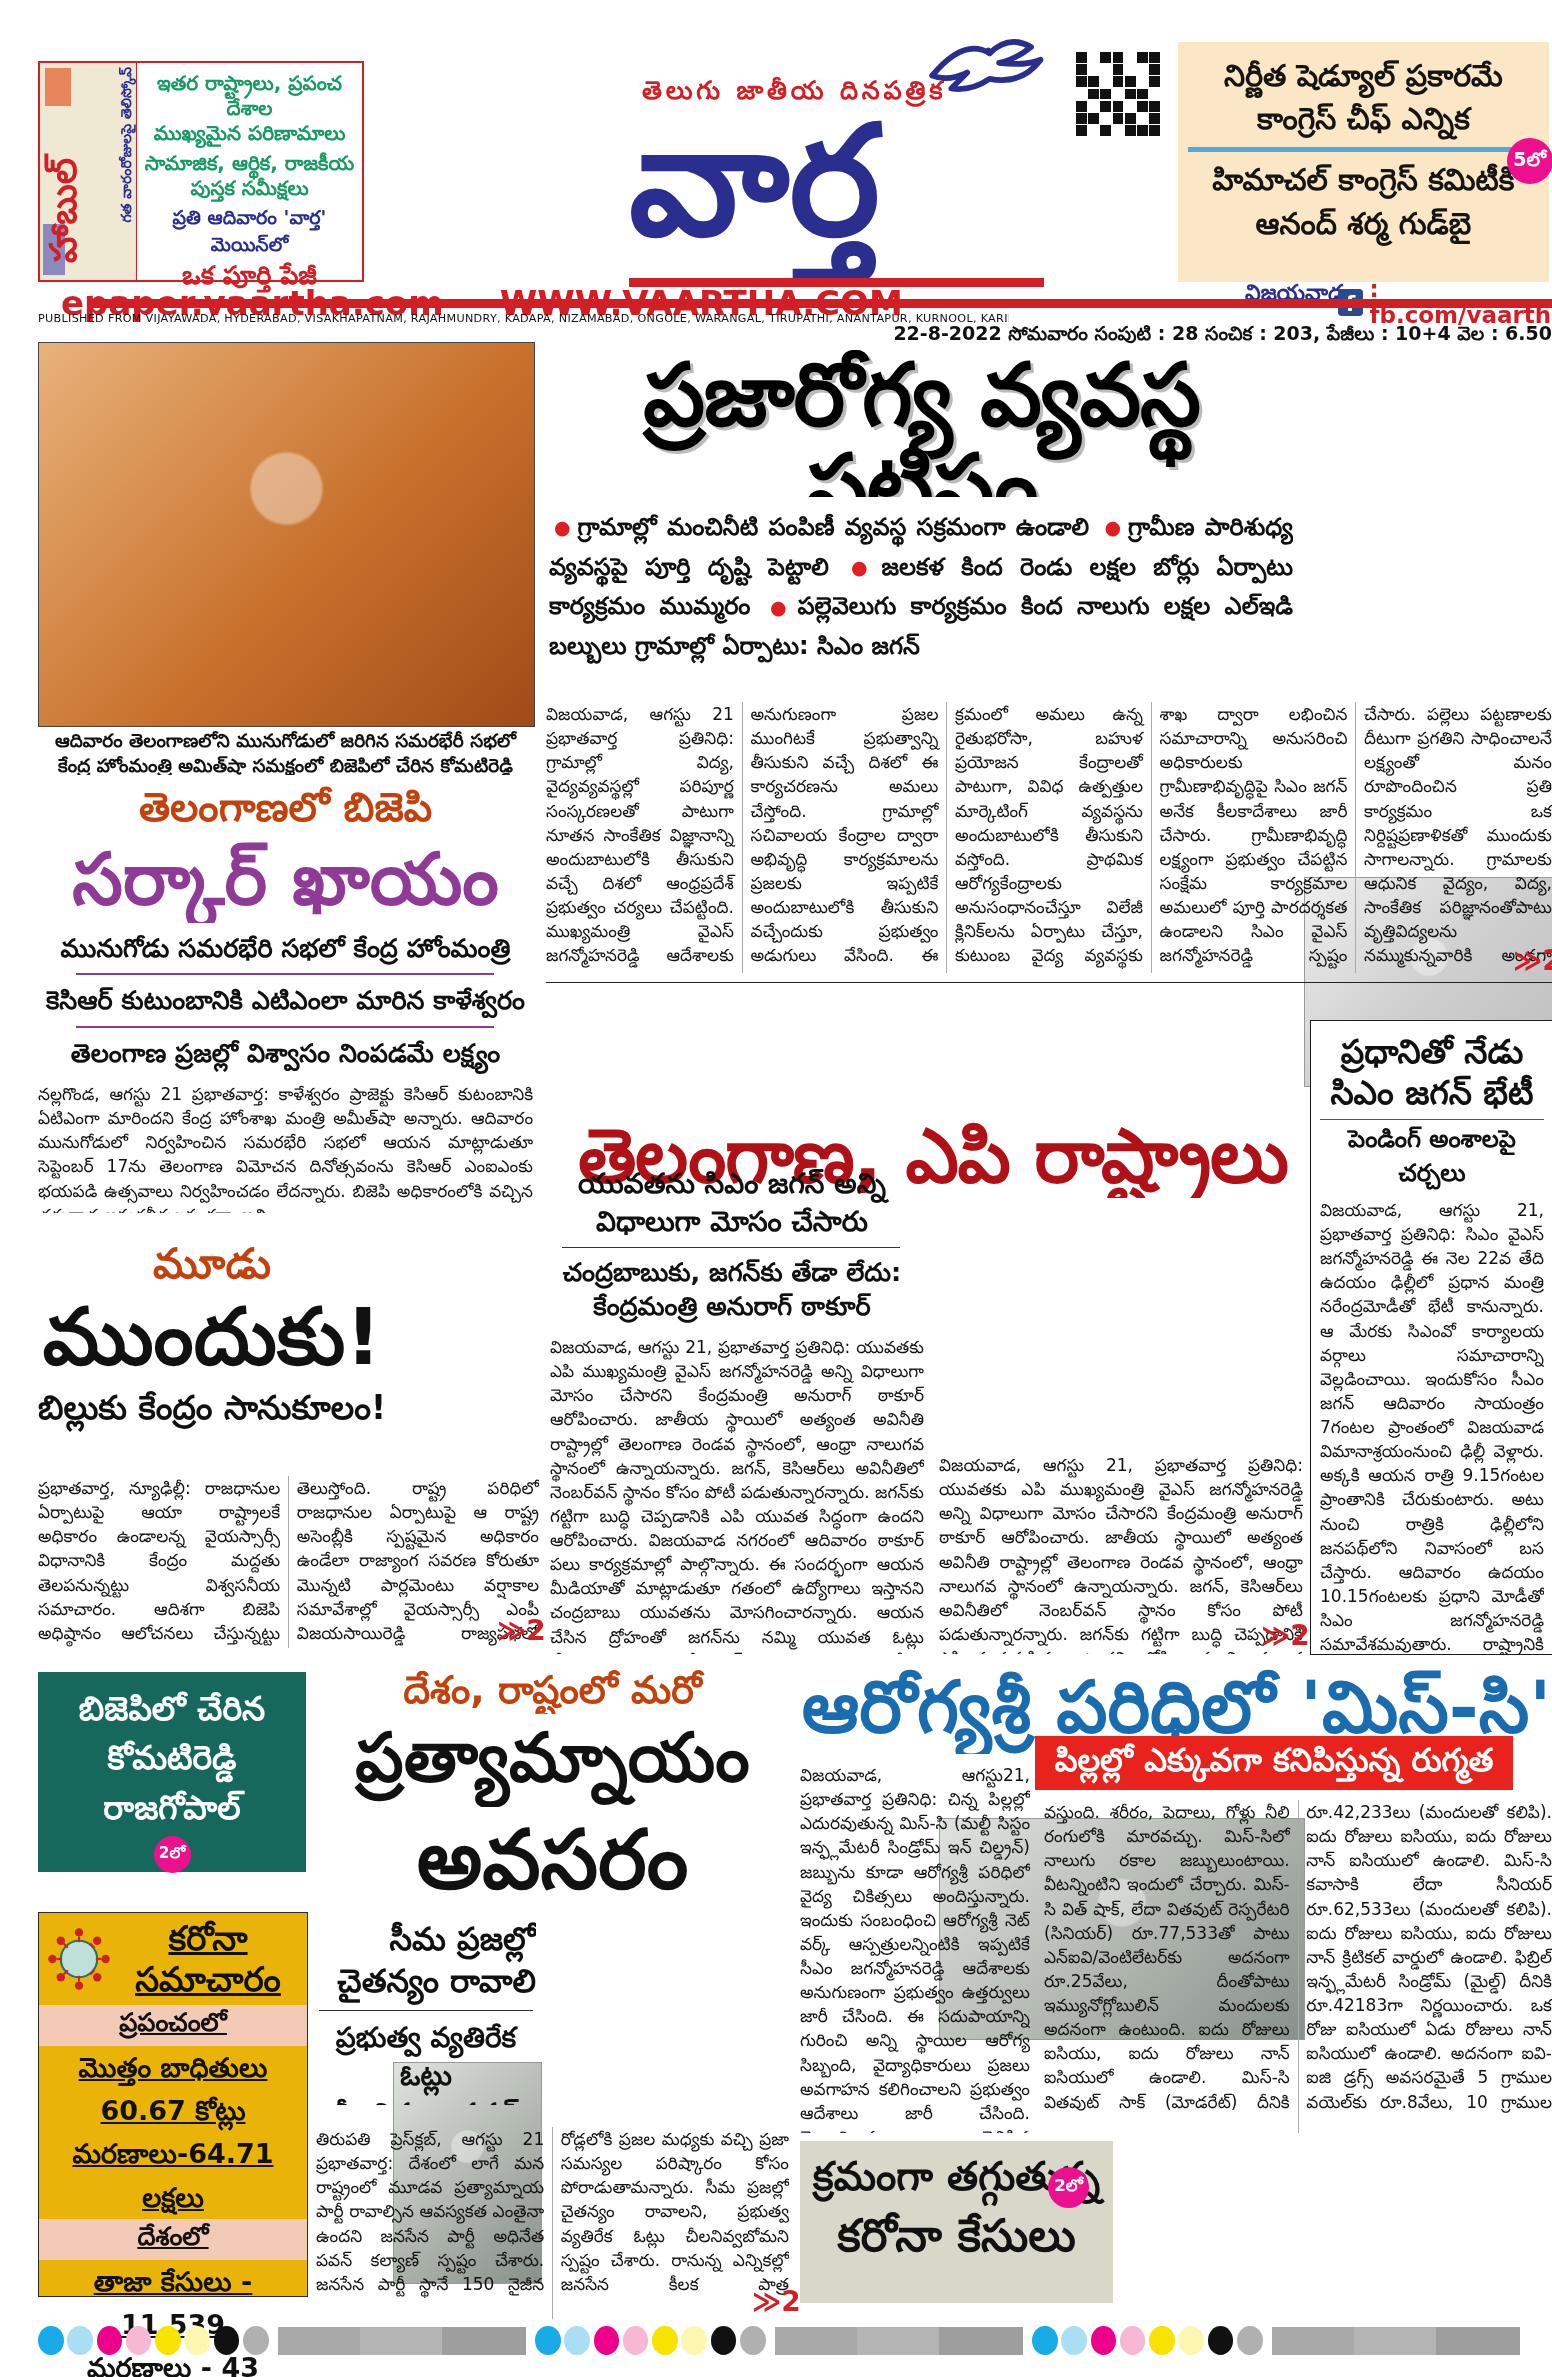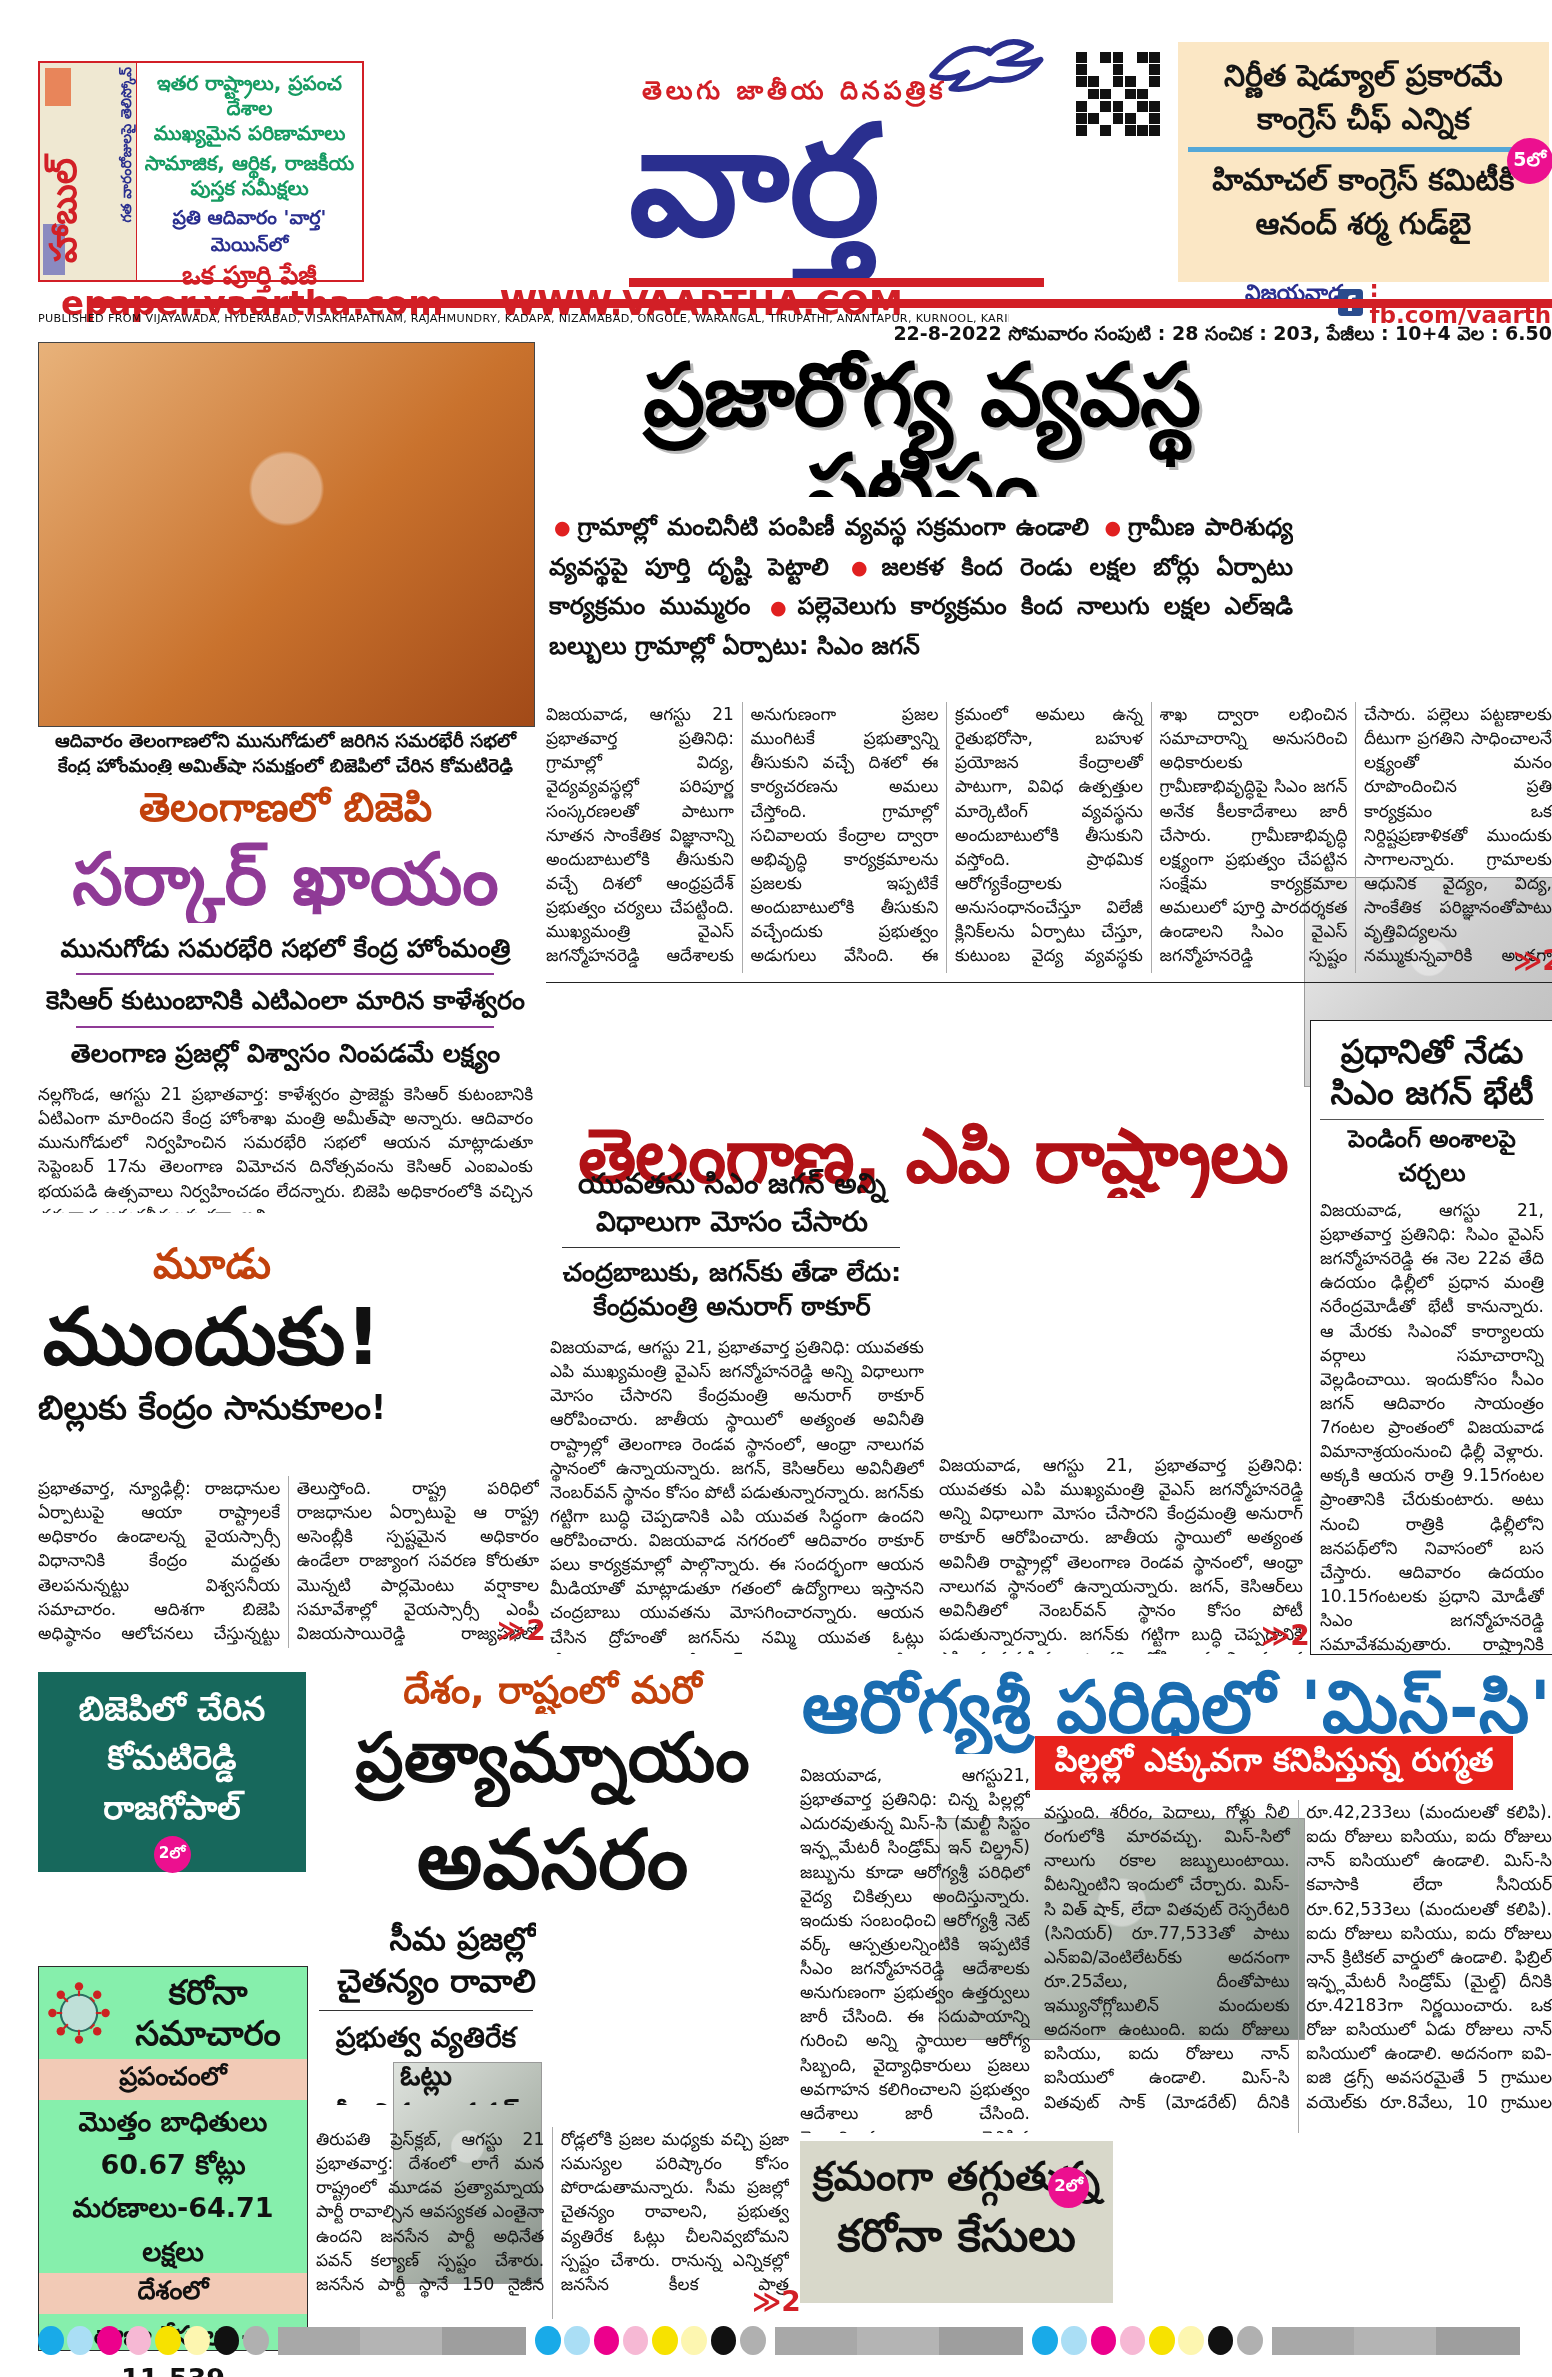--- a/index.html
+++ b/index.html
@@ -254,21 +254,21 @@
   <div class="abs body just ovh cols2" style="left:38px;top:1476px;width:501px;height:172px;">ప్రభాతవార్త, న్యూఢిల్లీ: రాజధానుల ఏర్పాటుపై ఆయా రాష్ట్రాలకే అధికారం ఉండాలన్న వైయస్సార్సీ విధానానికి కేంద్రం మద్దతు తెలపనున్నట్టు విశ్వసనీయ సమాచారం. ఆదిశగా బిజెపి అధిష్ఠానం ఆలోచనలు చేస్తున్నట్టు తెలుస్తోంది. రాష్ట్ర పరిధిలో రాజధానుల ఏర్పాటుపై ఆ రాష్ట్ర అసెంబ్లీకి స్పష్టమైన అధికారం ఉండేలా రాజ్యాంగ సవరణ కోరుతూ మొన్నటి పార్లమెంటు వర్షాకాల సమావేశాల్లో వైయస్సార్సీ ఎంపీ విజయసాయిరెడ్డి రాజ్యసభలో ప్రైవేటు మెంబరు బిల్లును ప్రవేశ పెట్టారు. రాజధానుల ఏర్పాటు విషయంలో రాష్ట్ర ప్రభుత్వానికి చట్టబద్ధంగా తిరుగులేని అధికారం ఉందన్న పార్టీ విధానాన్ని విజయసాయిరెడ్డి పెద్దల సభలో స్పష్టం చేశారు. ఈ మేరకు ఆర్టికల్ 3కు రాజ్యాంగ సవరణ చేసి 3ఏను చేర్చాలని ఆ బిల్లులో ఆయన డిమాండ్ చేశారు. ఈ బిల్లుపై పార్లమెంటు వచ్చే శీతాకాల సమావేశంలో చర్చలకు రానున్నట్టు తెలిసింది. దీనిపై కేంద్రం కూడా పూర్తి సానుకూలంగా ఉందంటూ జాతీయ మీడియా పేర్కొంది. ప్రైవేట్ బిల్లుకు బదులుగా అధికార పార్టీనే ఆర్టికల్ 3వ సవరణ బిల్లును ప్రవేశపెట్టాలని యోచి</div>
   <div class="abs jump" style="left:497px;top:1614px;">≫<span>2</span></div>
 
   <div class="abs tealbox ctr" style="left:38px;top:1672px;width:268px;height:188px;padding-top:11.5px;">
     <div class="l">బిజెపిలో చేరిన</div>
     <div class="l">కోమటిరెడ్డి</div>
     <div class="l">రాజగోపాల్</div>
     <div class="badge" style="margin:3.8px auto 0;width:37px;height:37px;font-size:15.3px;">2లో</div>
   </div>
 
-  <div class="abs cbox" style="left:38px;top:1966px;width:268px;height:383px;background:#86efac;">
+  <div class="abs cbox" style="left:38px;top:1912px;width:268px;height:383px;background:#eab308;text-decoration:underline;">
     <div style="display:flex;align-items:center;padding:5.1px;">
       <svg width="70" height="70" viewBox="0 0 100 100">
         <circle cx="50" cy="50" r="26" fill="#bfe0d8" stroke="#2b6e62" stroke-width="3"></circle>
         <g fill="#cc2222">
           <circle cx="50" cy="12" r="6"></circle>
             <circle cx="50" cy="88" r="6"></circle>
             <circle cx="12" cy="50" r="6"></circle>
             <circle cx="88" cy="50" r="6"></circle>
           <circle cx="24" cy="24" r="6"></circle>
             <circle cx="76" cy="24" r="6"></circle>

